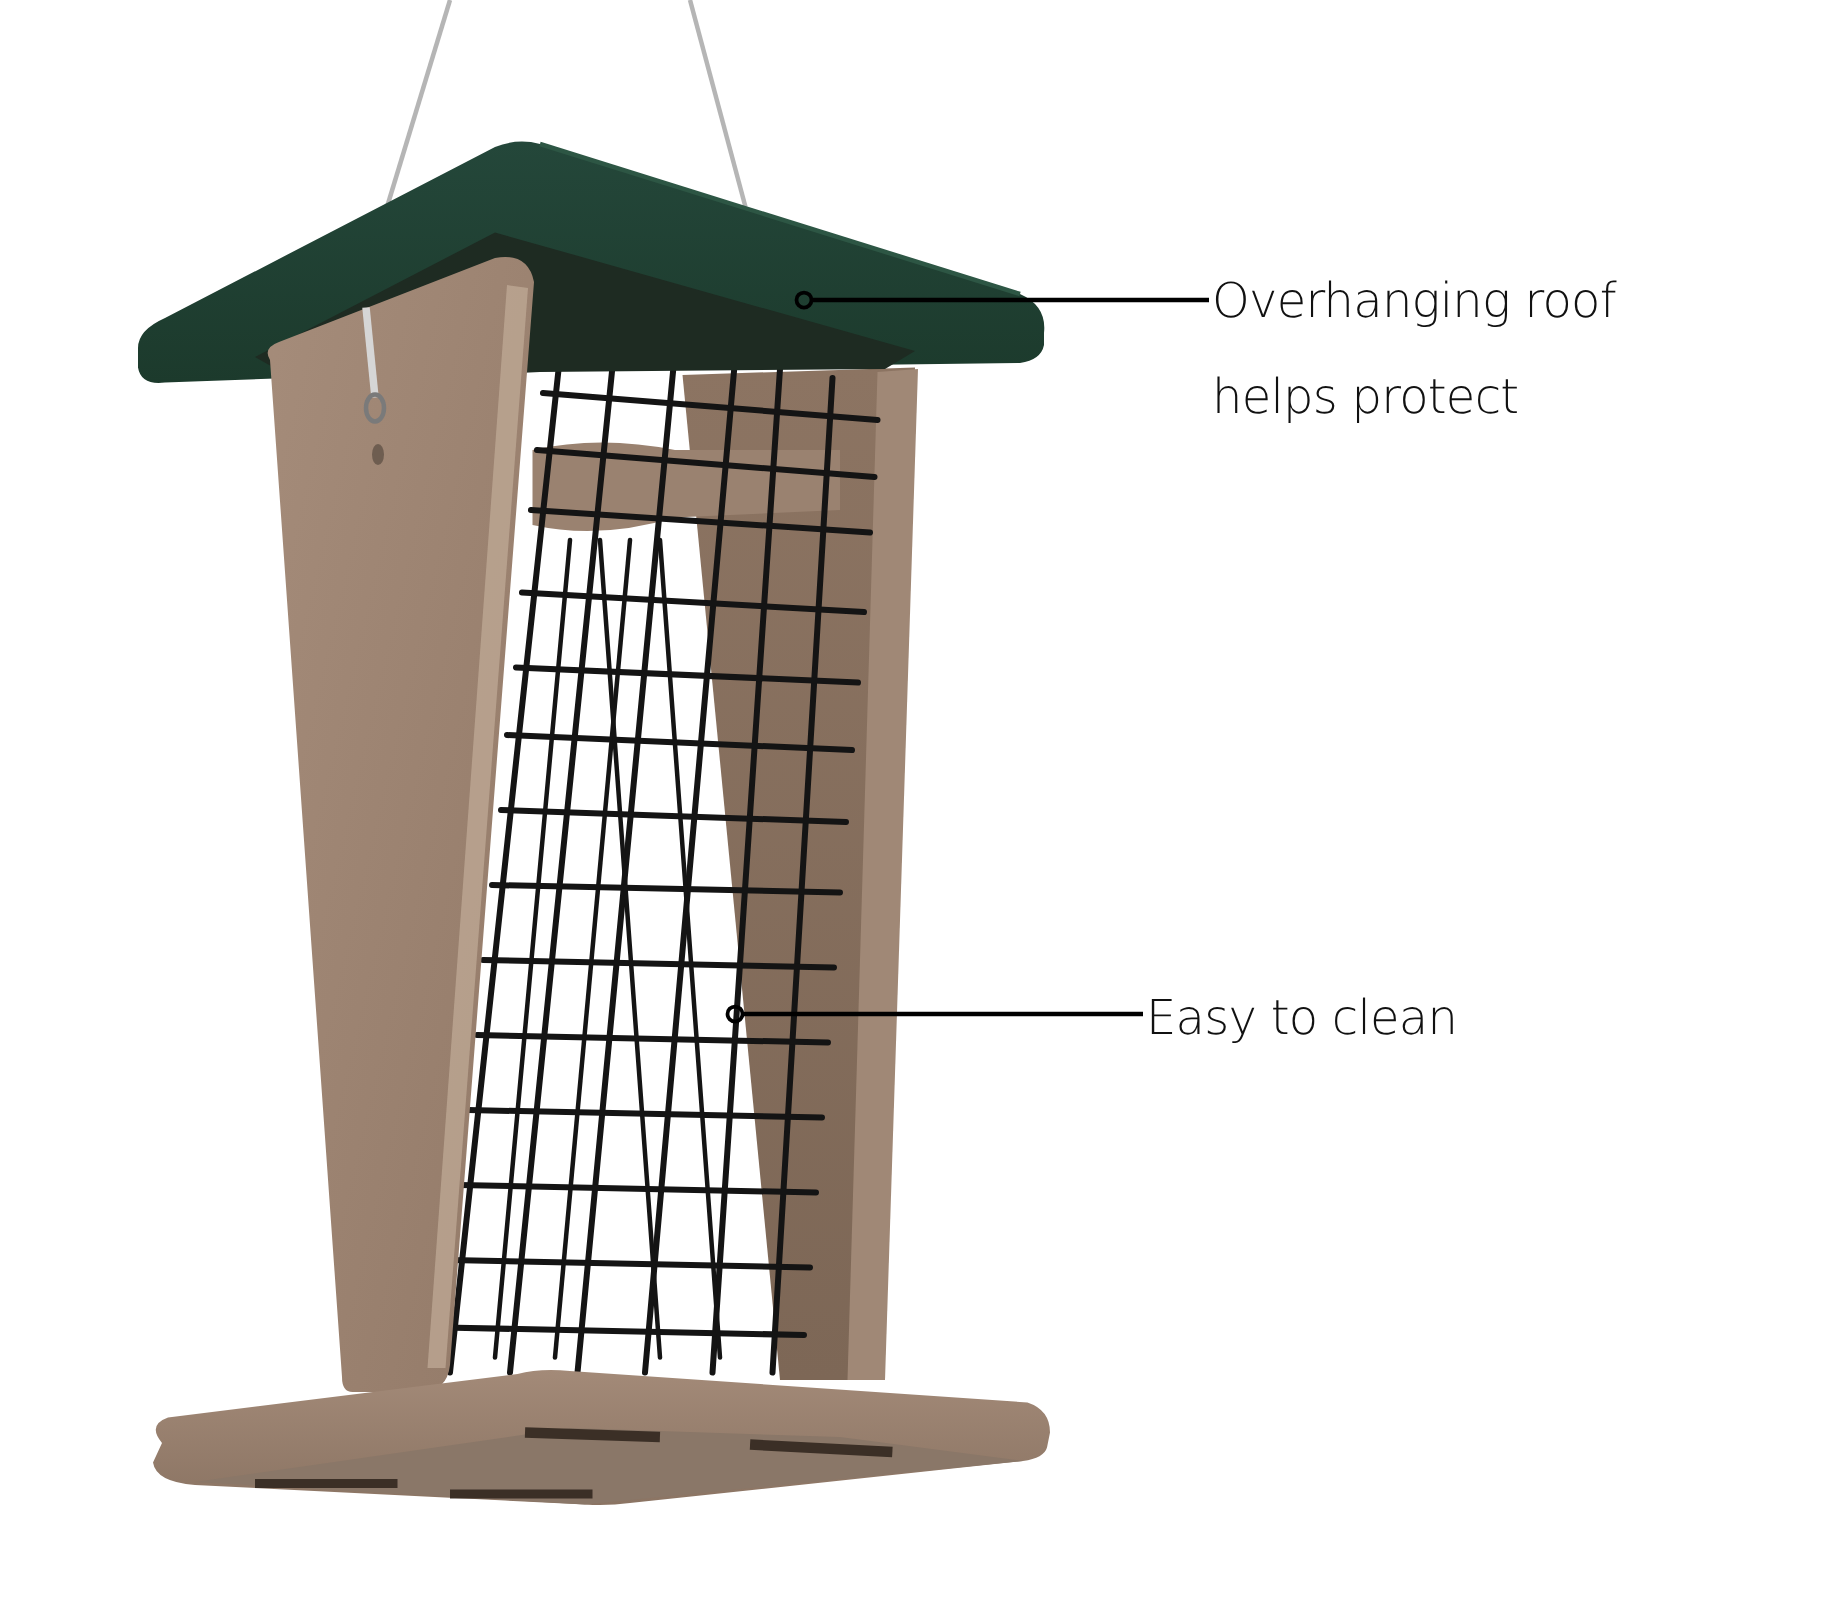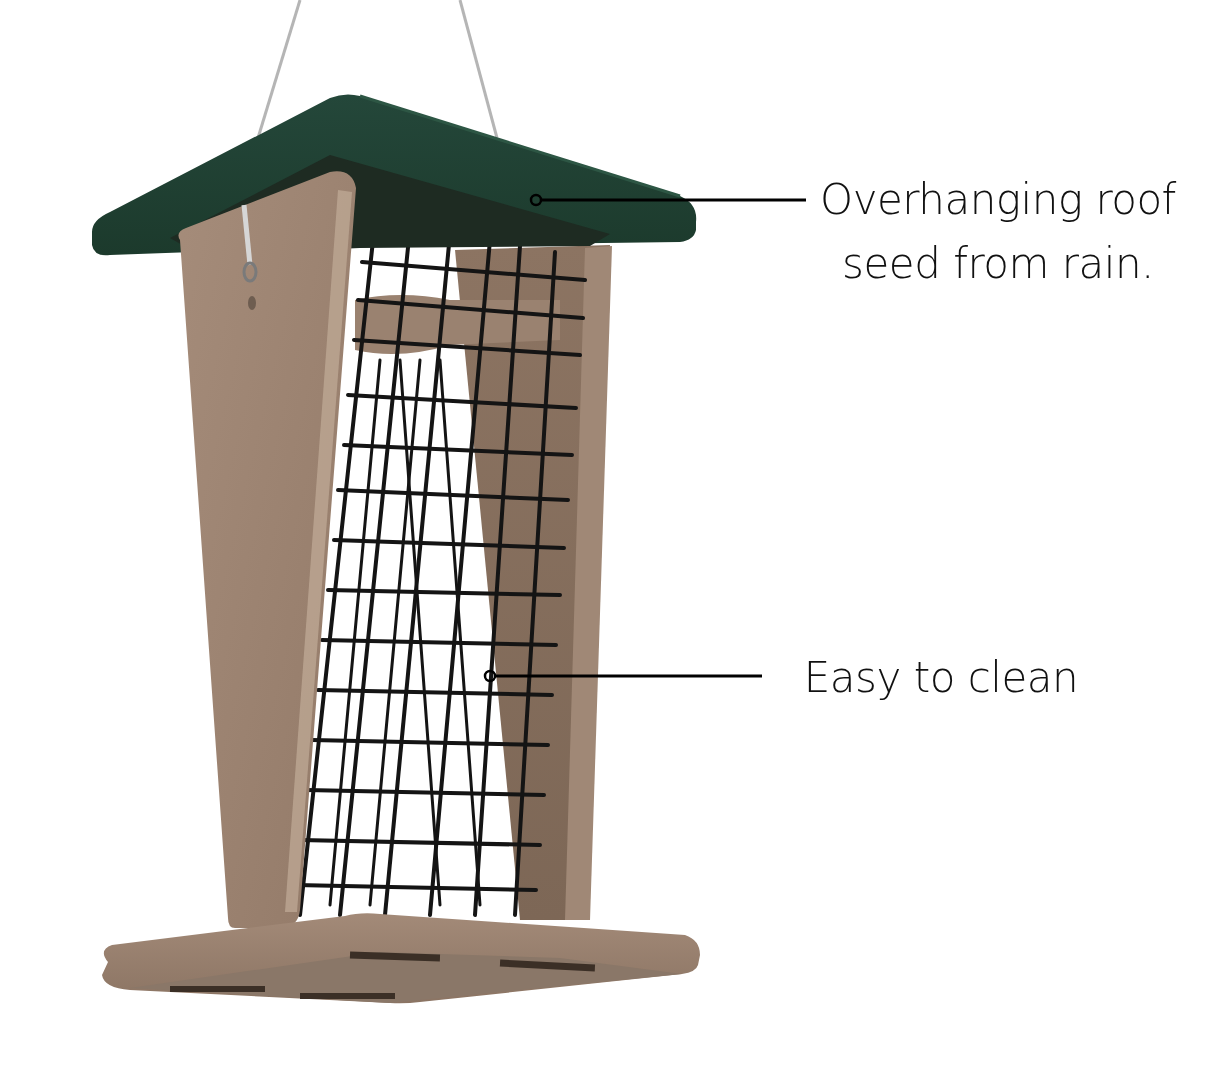--- a/index.html
+++ b/index.html
@@ -19,39 +19,37 @@
       left: 0;
       top: 0;
       width: 1214px;
       height: 1071px;
     }
     .callout-text {
       position: absolute;
       color: #111111;
       font-family: "DejaVu Sans", sans-serif;
       font-weight: 300;
-      font-size: 42px;
+      font-size: 32px;
       line-height: 64px;
-      text-align: center;
       letter-spacing: -0.5px;
     }
     .callout-text span {
       display: block;
       white-space: nowrap;
     }
     .callout-roof {
       left: 808px;
       top: 168px;
       width: 380px;
     }
     .callout-lumber {
       left: 764px;
       top: 646px;
       width: 290px;
-      margin-left: 32px;
     }
   </style>
 </head>
 <body>
 
 <svg class="product-illustration" viewBox="0 0 1214 1071" xmlns="http://www.w3.org/2000/svg">
   <defs>
     <linearGradient id="tanFront" x1="0" y1="0" x2="1" y2="1">
       <stop offset="0" stop-color="#a58c7a"></stop>
       <stop offset="1" stop-color="#937a68"></stop>
@@ -140,18 +138,18 @@
     <line x1="541" y1="200" x2="806" y2="200" stroke="#000" stroke-width="3"></line>
   </g>
   <g>
     <circle cx="490" cy="676" r="5" fill="none" stroke="#000" stroke-width="2.5"></circle>
     <line x1="495" y1="676" x2="762" y2="676" stroke="#000" stroke-width="3"></line>
   </g>
 </svg>
 
 <div class="callout-text callout-roof">
   <span>Overhanging roof</span>
-  <span>seed from rain.</span>
+  <span>helps protect</span>
 </div>
 
 <div class="callout-text callout-lumber">
   <span>Easy to clean</span>
 </div>
 
 </body></html>

